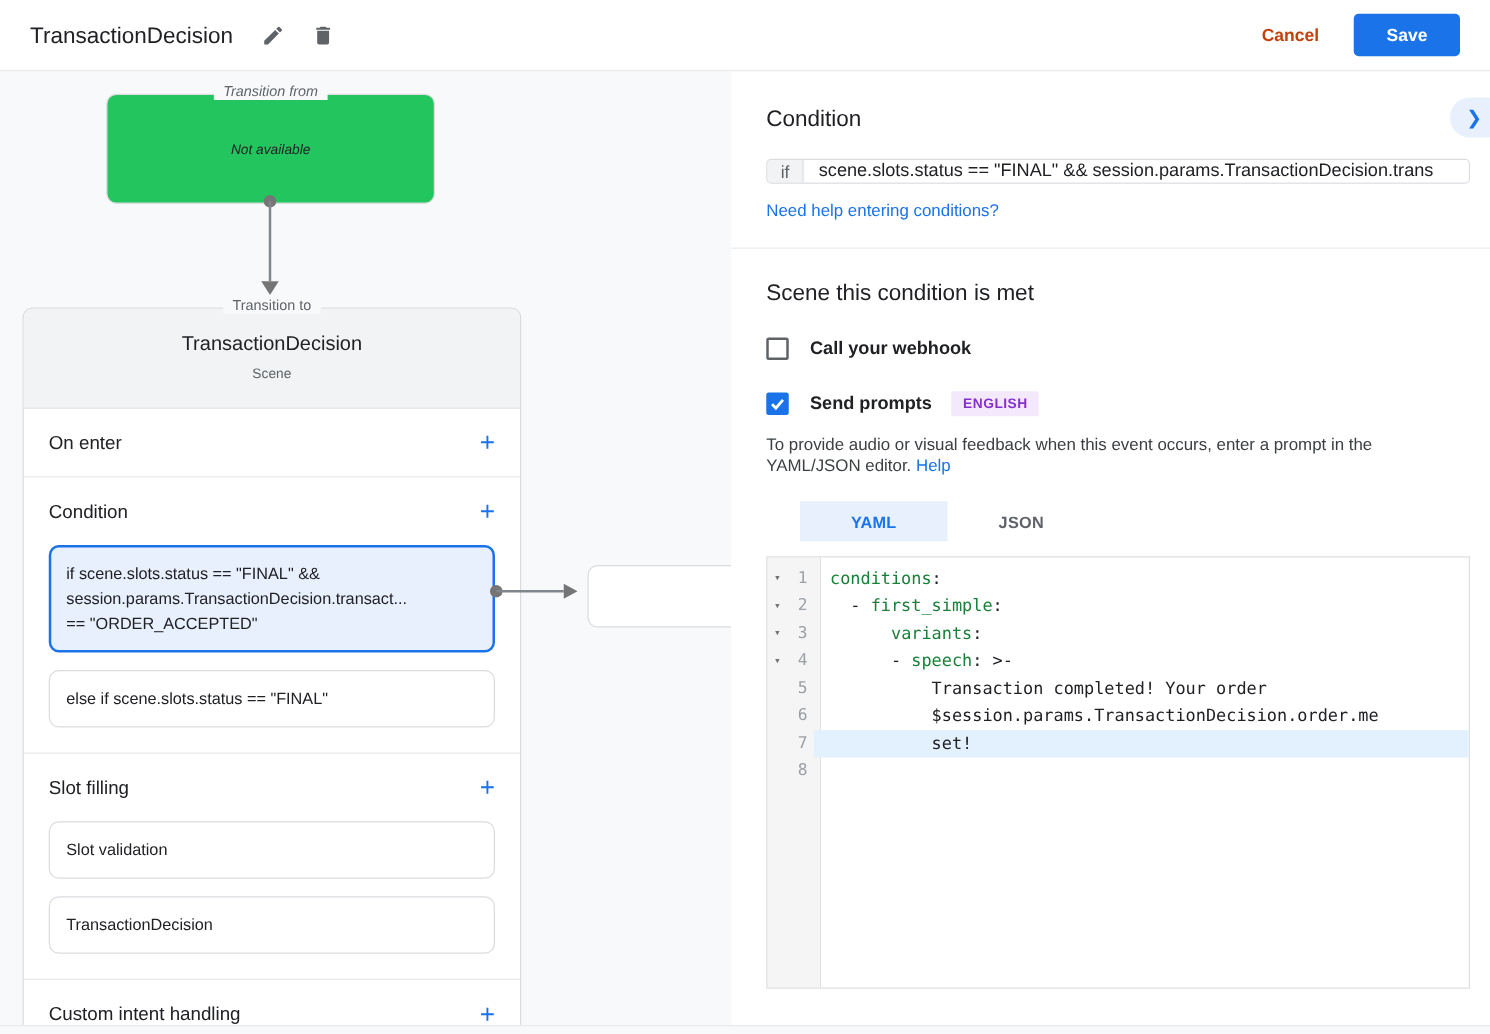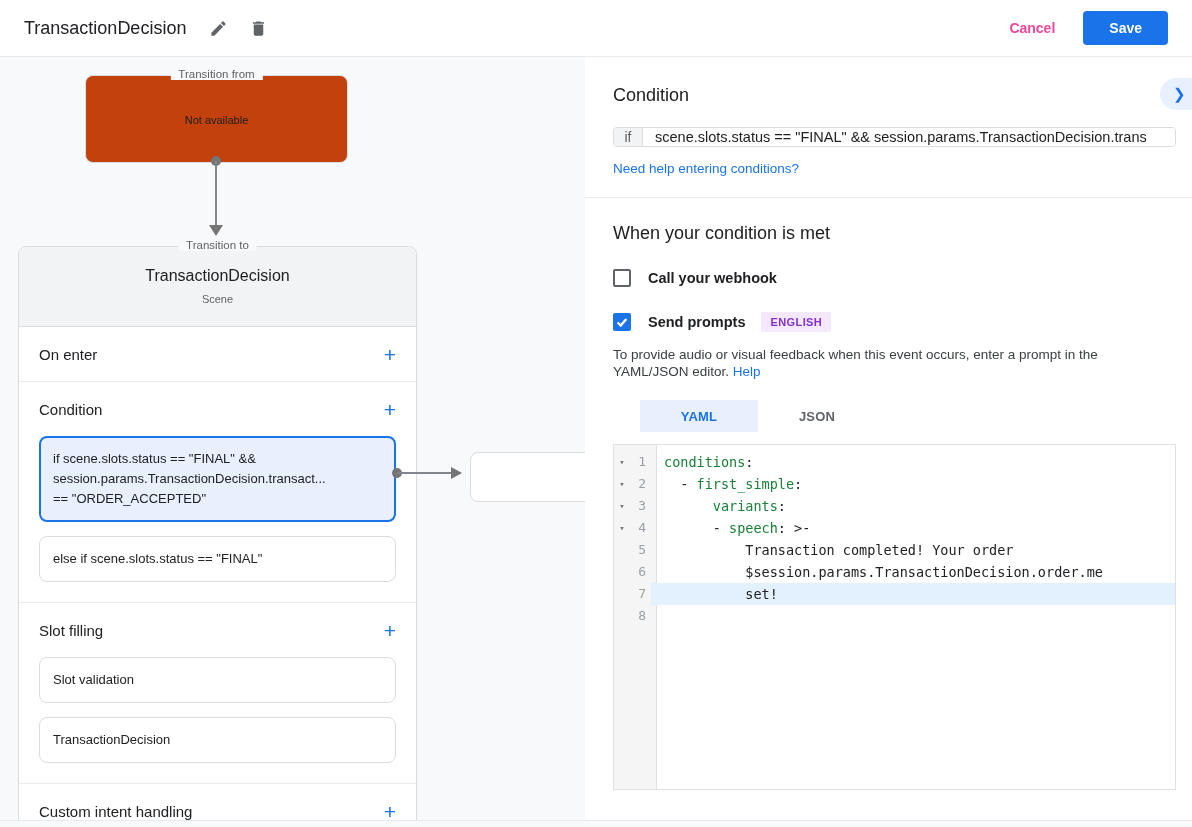--- a/index.html
+++ b/index.html
@@ -6,28 +6,28 @@
   html,body { width:1192px; height:827px; }
   body { font-family:"Liberation Sans","DejaVu Sans",sans-serif; background:#f8f9fa; position:relative; overflow:hidden; }
 
   
   .topbar { position:absolute; left:0; top:0; width:1192px; height:57px; background:#fff;
             border-bottom:1px solid #e8eaed; display:flex; align-items:center; padding:0 24px; z-index:30; }
   .topbar .title { font-size:18px; color:#202124; margin-right:20px; }
   .icon-btn { width:24px; height:24px; margin-right:16px; cursor:pointer; display:flex; align-items:center; justify-content:center; }
   .icon-btn svg { fill:#5f6368; width:19px; height:19px; }
   .topbar .spacer { flex:1; }
-  .cancel-btn { color:#ec4899; font-size:14px; font-weight:bold; margin-right:28px; cursor:pointer; }
+  .cancel-btn { color:#c2410c; font-size:14px; font-weight:bold; margin-right:28px; cursor:pointer; }
   .save-btn { background:#1a73e8; color:#fff; font-size:14px; font-weight:bold; border:none;
               border-radius:4px; padding:9px 26px; cursor:pointer; }
 
   
   .canvas { position:absolute; left:0; top:57px; width:585px; height:763px; background:#f8f9fa; overflow:hidden; }
 
-  .fbox { position:absolute; border:1px solid #dadce0; border-radius:8px; background:#c2410c; }
+  .fbox { position:absolute; border:1px solid #dadce0; border-radius:8px; background:#22c55e;font-style:italic; }
   .legend { position:absolute; top:-8px; left:50%; transform:translateX(-50%); font-size:11.5px;
             color:#5f6368; background:#f8f9fa; padding:0 8px; white-space:nowrap; }
   .from-box { left:85px; top:18px; width:263px; height:88px; }
   .from-box .fbox-text { position:absolute; left:0; right:0; top:38px; text-align:center; font-size:11px; color:#202124; }
 
   .dot { position:absolute; width:10px; height:10px; border-radius:50%; background:#757575; }
   .vline { position:absolute; width:2px; background:#80868b; }
   .hline { position:absolute; height:2px; background:#80868b; }
   .arrow-down { position:absolute; width:0; height:0; border-left:7px solid transparent;
                 border-right:7px solid transparent; border-top:11px solid #757575; }
@@ -194,21 +194,21 @@
 
   <div class="if-row">
     <span class="if-label">if</span>
     <input class="if-value" type="text" value="scene.slots.status == &quot;FINAL&quot; &amp;&amp; session.params.TransactionDecision.trans" style="">
   </div>
 
   <a class="link help-link">Need help entering conditions?</a>
 
   <div class="hr"></div>
 
-  <h2>When your condition is met</h2>
+  <h2>Scene this condition is met</h2>
 
   <div class="cb-row">
     <span class="checkbox" id="cb-webhook"></span>
     <span class="cb-label">Call your webhook</span>
   </div>
 
   <div class="cb-row">
     <span class="checkbox checked" id="cb-prompts">
         <svg viewBox="0 0 16 16">
           <polyline points="3,8.5 6.5,12 13,4.5"></polyline>

